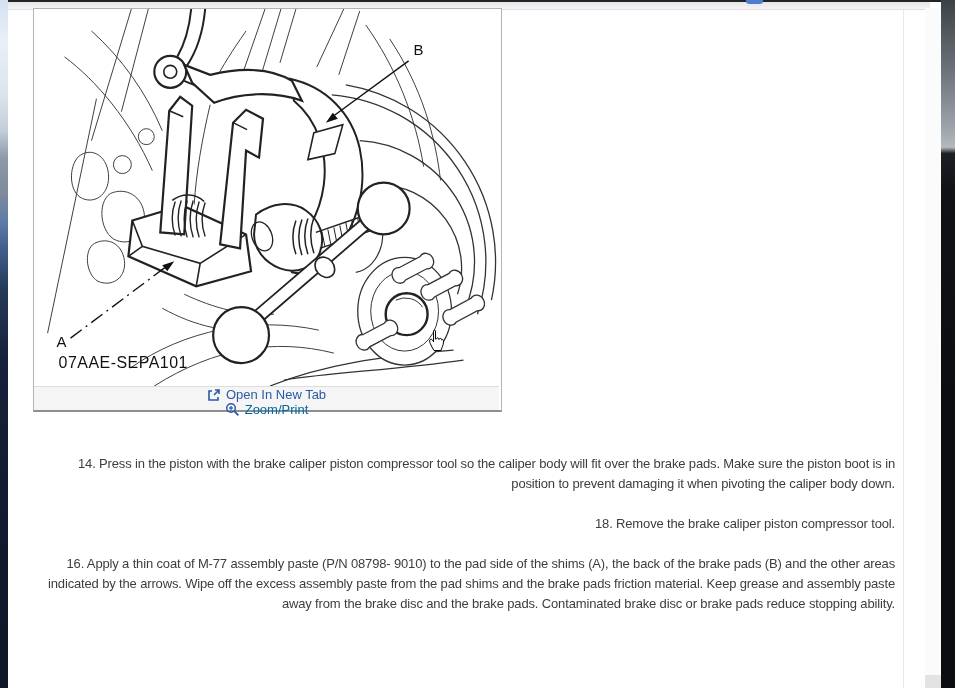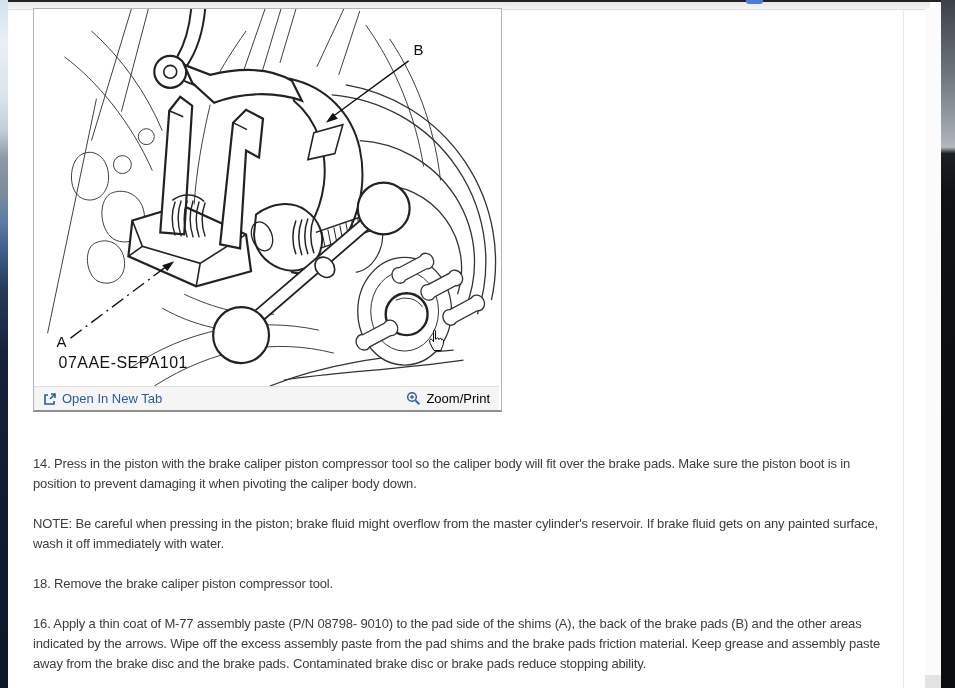--- a/index.html
+++ b/index.html
@@ -49,33 +49,33 @@
   .img-panel{
     position:absolute;left:33px;top:8px;width:467px;
     border:1px solid #b3b3b3;border-bottom:2px solid #8f8f8f;
     background:#fff;
   }
   .figure-area{position:relative;width:465px;height:377px;background:#fff;overflow:hidden;}
   .figure-area svg{position:absolute;left:0;top:0;}
   .panel-footer{
     display:flex;justify-content:space-between;align-items:center;
     width:465px;height:24px;background:#f5f5f6;border-top:1px solid #dddddd;
-    box-sizing:border-box;padding:0 9px;
+    box-sizing:border-box;padding:0 9px;flex-direction:column;
   }
   .panel-link{
     display:flex;align-items:center;gap:5px;
     font-size:13px;cursor:pointer;text-decoration:none;
   }
   .panel-link svg{display:block;}
   
   .doc-text{
     position:absolute;left:33px;top:454px;width:862px;
     font-size:13px;line-height:20px;letter-spacing:-0.15px;color:#3d3d3d;
   }
-  .doc-text p{margin:0 0 20px 0;}
+  .doc-text p{margin:0 0 20px 0;text-align:right;}
 </style>
 </head>
 <body>
 
 <div class="topbar"></div>
 <div class="topbar-darkline"></div>
 <div class="topbar-accent" style="background:#4c7fd2;"></div>
 <div class="left-strip"></div>
 <div class="content-edge-line"></div>
 <div class="scroll-track"></div>
@@ -217,30 +217,29 @@
   </div>
 
   <div class="panel-footer">
     <a class="panel-link" style="color:#2a5aa8">
       <svg width="14" height="14" viewBox="0 0 14 14">
         <path d="M5,3 L2,3 L2,12 L11,12 L11,9" fill="none" stroke="#2a5aa8" stroke-width="1.6"></path>
         <path d="M7,7 L12,2 M8,2 L12,2 L12,6" fill="none" stroke="#2a5aa8" stroke-width="1.6"></path>
       </svg>
       <span>Open In New Tab</span>
     </a>
-    <a class="panel-link" style="color:#000000">
+    <a class="panel-link" style="color:#0369a1">
       <svg width="15" height="15" viewBox="0 0 15 15">
         <circle cx="6" cy="6" r="4.3" fill="none" stroke="#2a5aa8" stroke-width="1.5"></circle>
         <line x1="9.4" y1="9.4" x2="13.4" y2="13.4" stroke="#2a5aa8" stroke-width="1.8"></line>
         <line x1="6" y1="4" x2="6" y2="8" stroke="#2a5aa8" stroke-width="1.3"></line>
         <line x1="4" y1="6" x2="8" y2="6" stroke="#2a5aa8" stroke-width="1.3"></line>
       </svg>
       <span>Zoom/Print</span>
     </a>
   </div>
 </div>
 
 <div class="doc-text">
   <p>14. Press in the piston with the brake caliper piston compressor tool so the caliper body will fit over the brake pads. Make sure the piston boot is in position to prevent damaging it when pivoting the caliper body down.</p>
-  <p>NOTE: Be careful when pressing in the piston; brake fluid might overflow from the master cylinder's reservoir. If brake fluid gets on any painted surface, wash it off immediately with water.</p>
   <p>18. Remove the brake caliper piston compressor tool.</p>
   <p>16. Apply a thin coat of M-77 assembly paste (P/N 08798- 9010) to the pad side of the shims (A), the back of the brake pads (B) and the other areas indicated by the arrows. Wipe off the excess assembly paste from the pad shims and the brake pads friction material. Keep grease and assembly paste away from the brake disc and the brake pads. Contaminated brake disc or brake pads reduce stopping ability.</p>
 </div>
 
 </body></html>

